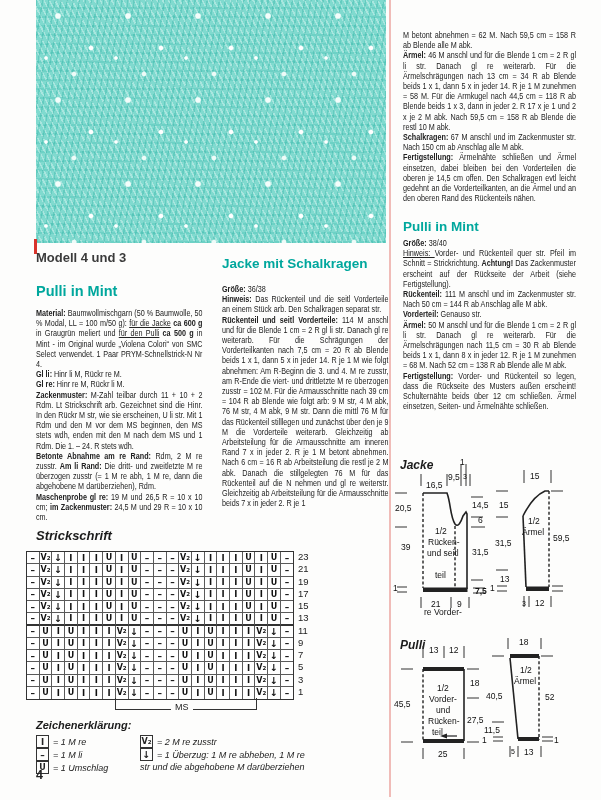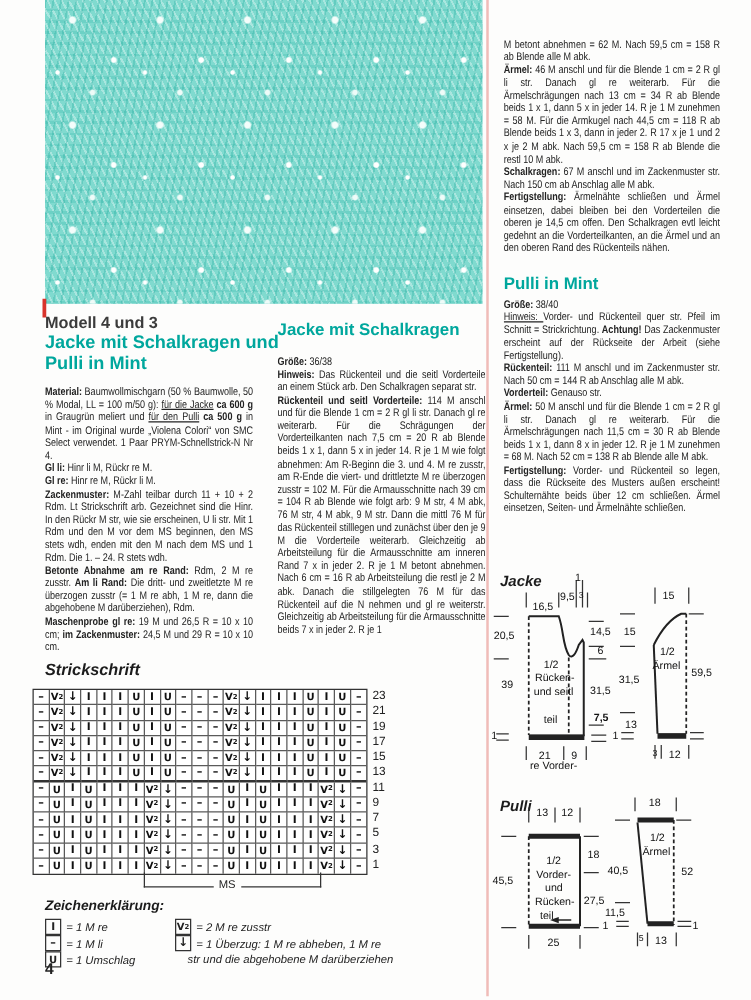--- a/index.html
+++ b/index.html
@@ -57,21 +57,21 @@
         border-left:1.5px solid #333;border-right:1.5px solid #333;border-bottom:1.5px solid #333;}
   .ms-label{position:absolute;left:171px;top:702px;font-size:9px;background:#fdfdfc;padding:0 4px;color:#222;}
   
   .legend-col{position:absolute;font-size:9px;font-style:italic;color:#222;}
   #legend-left{left:36px;top:735px;}
   #legend-right{left:140px;top:735px;width:190px;}
   .legend-item{display:flex;align-items:center;height:13px;}
   .legend-box{width:11px;height:11px;border:1px solid #333;margin-right:4px;flex:0 0 auto;
         display:flex;align-items:center;justify-content:center;font-style:normal;font-weight:bold;
         font-family:"DejaVu Sans",sans-serif;}
-  .legend-cont{margin-left:10px;height:13px;line-height:13px;}
+  .legend-cont{margin-left:0;height:13px;line-height:13px;}
   .pagenum{position:absolute;left:36px;top:768px;font-size:12.5px;font-weight:bold;color:#222;}
   
   .schem{position:absolute;left:393px;}
   #jacke-schem{top:456px;width:208px;height:200px;}
   #pulli-schem{top:636px;width:208px;height:160px;}
   .schem-title{position:absolute;left:7px;top:2px;font-size:12px;font-style:italic;font-weight:bold;color:#1c1c1c;}
   .schem svg{position:absolute;left:0;top:0;}
   .schem .mlabel{position:absolute;font-size:8.5px;color:#111;white-space:nowrap;}
   .schem .mlabel.small{font-size:7px;}
   
@@ -81,21 +81,20 @@
 </head>
 <body>
 
 <div class="page">
 
   <div class="photo"></div>
   <div class="red-tick"></div>
   <div class="pink-sep"></div>
 
   <div class="model-label">Modell 4 und 3</div>
-  <div class="title-l1 teal">Jacke mit Schalkragen und</div>
   <div class="title-l2 teal">Pulli in Mint</div>
   <div class="paras" id="left-paras">
       <p><span class="seg-b">Material: </span><span>Baumwollmischgarn (50 % Baumwolle, 50 % Modal, LL = 100 m/50 g): </span><span class="seg-u">für die Jacke</span><span> </span><span class="seg-b">ca 600 g</span><span> in Graugrün meliert und </span><span class="seg-u">für den Pulli</span><span> </span><span class="seg-b">ca 500 g</span><span> in Mint - im Original wurde „Violena Colori“ von SMC Select verwendet. 1 Paar PRYM-Schnellstrick-N Nr 4.</span></p>
       <p><span class="seg-b">Gl li: </span><span>Hinr li M, Rückr re M.</span></p>
       <p><span class="seg-b">Gl re: </span><span>Hinr re M, Rückr li M.</span></p>
       <p><span class="seg-b">Zackenmuster: </span><span>M-Zahl teilbar durch 11 + 10 + 2 Rdm. Lt Strickschrift arb. Gezeichnet sind die Hinr. In den Rückr M str, wie sie erscheinen, U li str. Mit 1 Rdm und den M vor dem MS beginnen, den MS stets wdh, enden mit den M nach dem MS und 1 Rdm. Die 1. – 24. R stets wdh.</span></p>
       <p><span class="seg-b">Betonte Abnahme am re Rand: </span><span>Rdm, 2 M re zusstr. </span><span class="seg-b">Am li Rand: </span><span>Die dritt- und zweitletzte M re überzogen zusstr (= 1 M re abh, 1 M re, dann die abgehobene M darüberziehen), Rdm.</span></p>
       <p><span class="seg-b">Maschenprobe gl re: </span><span>19 M und 26,5 R = 10 x 10 cm; </span><span class="seg-b">im Zackenmuster: </span><span>24,5 M und 29 R = 10 x 10 cm.</span></p>
     </div>
 
@@ -477,21 +476,21 @@
   <span class="mlabel" style="left: 67px; top: 1px;">1</span>
       <span class="mlabel" style="left: 33px; top: 24px;">16,5</span>
       <span class="mlabel" style="left: 55px; top: 16px;">9,5</span>
       <span class="mlabel small" style="left: 70px; top: 17px;">3</span>
       <span class="mlabel" style="left: 2px; top: 47px;">20,5</span>
       <span class="mlabel" style="left: 8px; top: 86px;">39</span>
       <span class="mlabel" style="left: 0px; top: 127px;">1</span>
       <span class="mlabel" style="left: 79px; top: 44px;">14,5</span>
       <span class="mlabel" style="left: 85px; top: 59px;">6</span>
       <span class="mlabel" style="left: 79px; top: 91px;">31,5</span>
-      <span class="mlabel" style="left: 82px; top: 113px; font-weight: bold;">7,5</span>
+      <span class="mlabel" style="left: 82px; top: 130px; font-weight: bold;">7,5</span>
       <span class="mlabel" style="left: 38px; top: 143px;">21</span>
       <span class="mlabel" style="left: 64px; top: 143px;">9</span>
       <span class="mlabel" style="left: 42px; top: 70px;">1/2</span>
       <span class="mlabel" style="left: 35px; top: 81px;">Rücken-</span>
       <span class="mlabel" style="left: 34px; top: 92px;">und seitl</span>
       <span class="mlabel" style="left: 31px; top: 103px; margin-top: 48px;">re Vorder-</span>
       <span class="mlabel" style="left: 42px; top: 114px;">teil</span>
       <span class="mlabel" style="left: 137px; top: 15px;">15</span>
       <span class="mlabel" style="left: 106px; top: 44px;">15</span>
       <span class="mlabel" style="left: 102px; top: 82px;">31,5</span>

